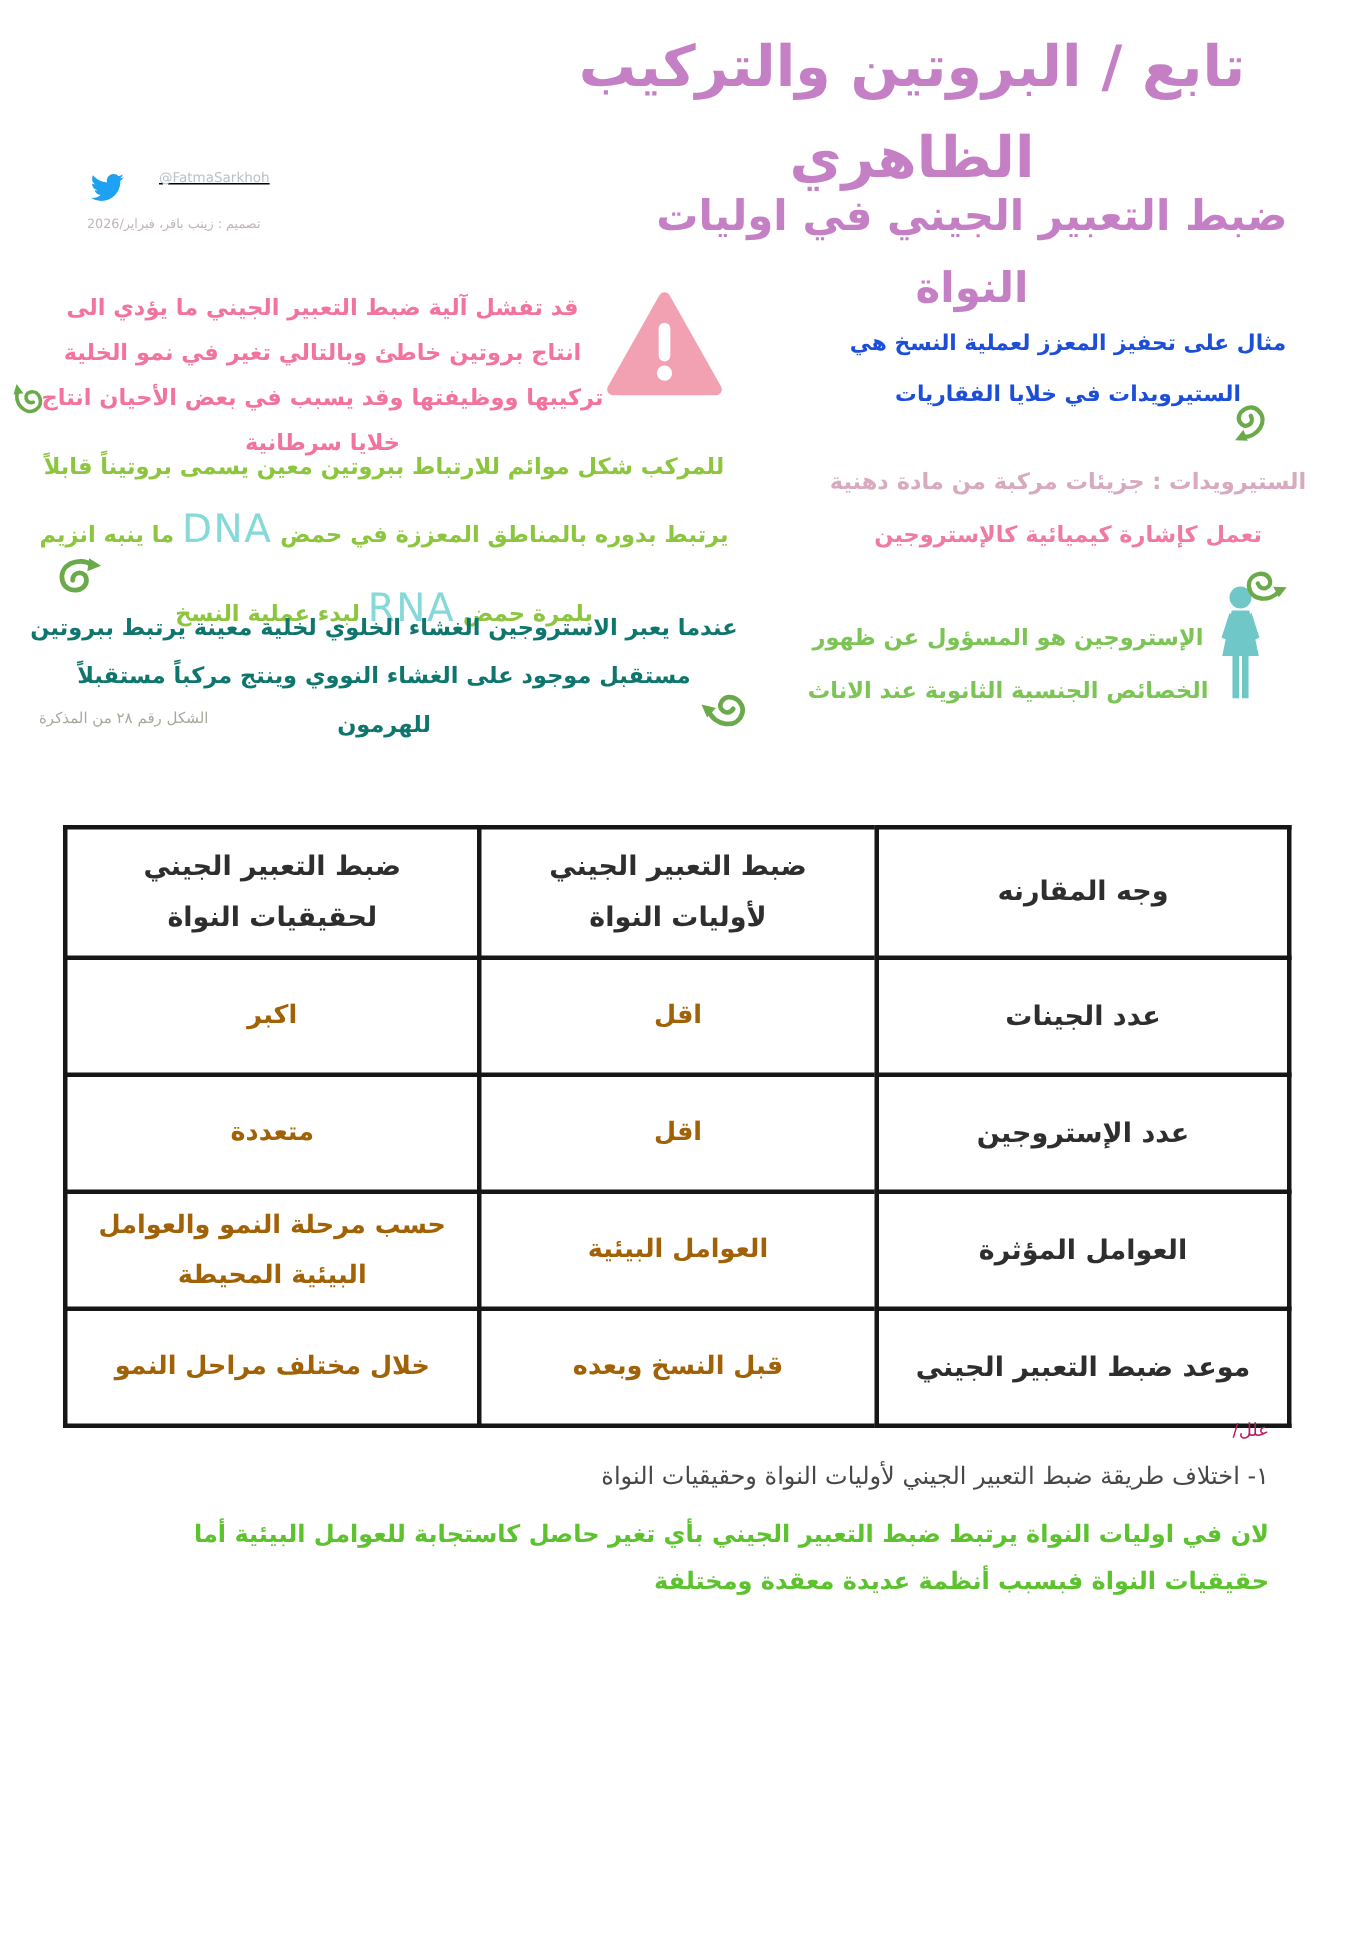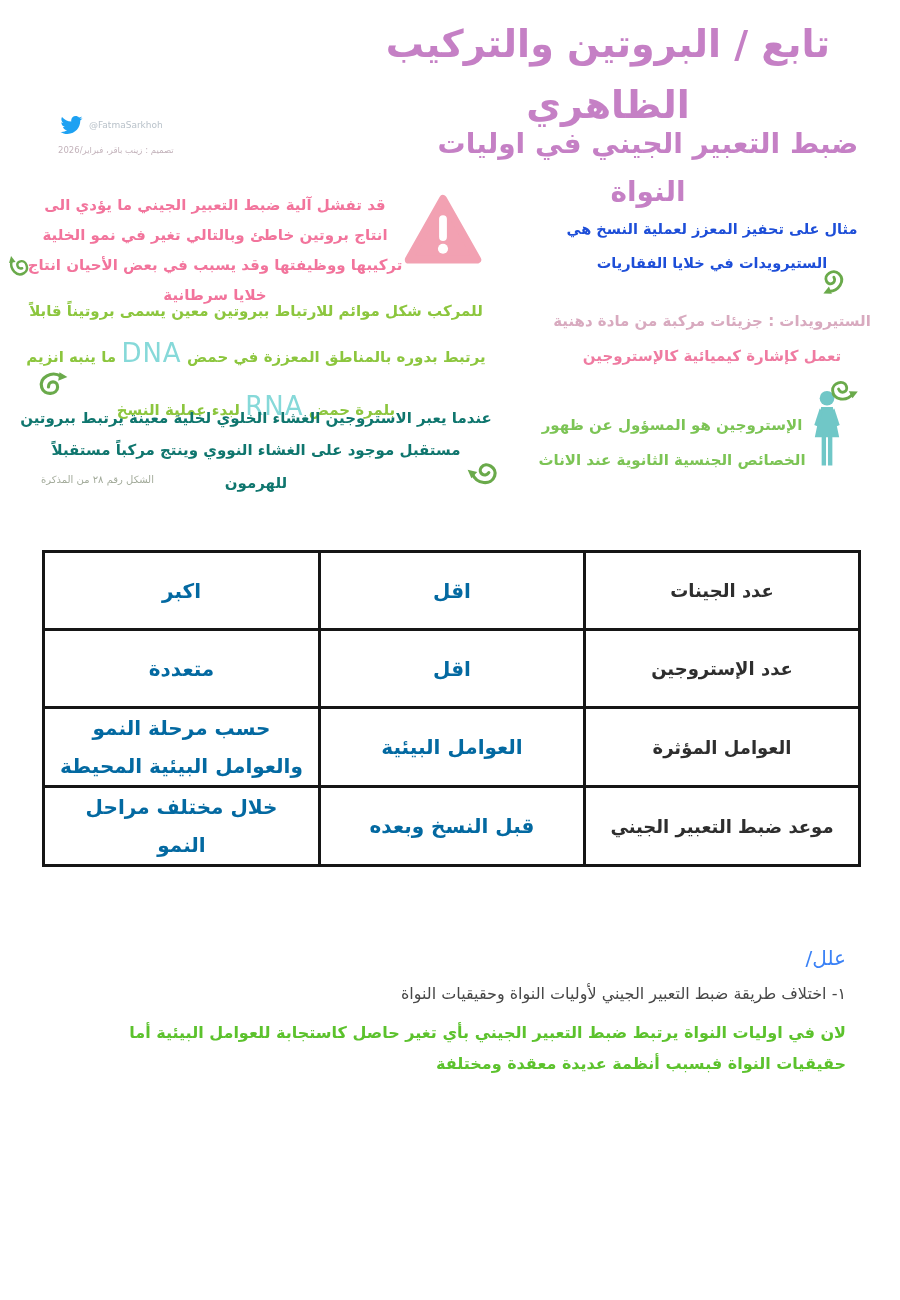--- a/index.html
+++ b/index.html
@@ -5,58 +5,58 @@
   html,body{margin:0;padding:0;background:#ffffff;}
   .page{position:relative;width:888px;height:1300px;background:#fff;overflow:hidden;
         font-family:"DejaVu Sans",sans-serif;}
 
   .title{position:absolute;top:14px;left:340px;right:12px;margin:0;text-align:center;
          direction:rtl;font-size:38px;font-weight:bold;color:#c580c5;line-height:1.6;}
   .subtitle{position:absolute;top:120px;left:420px;right:12px;margin:0;text-align:center;
          direction:rtl;font-size:28px;font-weight:bold;color:#c580c5;line-height:1.7;}
 
   .credit{position:absolute;left:58px;top:114px;}
-  .credit-row{display:flex;align-items:center;gap:4px;}
+  .credit-row{display:flex;gap:21px;text-decoration:underline;}
   .tw-icon svg{display:block;}
   .tw-handle{font-size:9px;color:#b9c2ca;}
   .credit-design{font-size:8.5px;color:#c3b3bb;margin-top:9px;direction:rtl;text-align:left;}
 
   .note{position:absolute;margin:0;direction:rtl;text-align:center;font-weight:bold;}
   .p-warning{left:26px;top:190px;width:378px;font-size:15px;line-height:2.0;color:#f2749c;}
   .warn-icon{position:absolute;left:404px;top:194px;width:78px;height:72px;}
   .p-enhancer{left:543px;top:212px;width:338px;font-size:14.5px;line-height:2.35;color:#1d4ed8;}
   .p-activator{left:20px;top:296px;width:472px;font-size:15px;line-height:2.05;color:#8cc63e;}
   .acid{font-size:26px;color:#86d9d9;font-weight:normal;letter-spacing:1px;}
   .p-steroids{left:543px;top:304px;width:338px;font-size:15px;line-height:2.35;}
   .st1{display:block;color:#d8aabf;}
   .st2{display:block;color:#ef7ba1;}
   .p-membrane{left:20px;top:402px;width:472px;font-size:15px;line-height:2.15;color:#0f766e;}
-  .figref{position:absolute;left:41px;top:474px;font-size:10px;color:#a3ab9b;direction:rtl;}
+  .figref{position:absolute;left:26px;top:474px;font-size:10px;color:#a3ab9b;direction:rtl;}
   .p-role{left:538px;top:408px;width:268px;font-size:15px;line-height:2.3;color:#7cc455;}
   .woman{position:absolute;left:806px;top:390px;width:42px;height:78px;}
 
   .curl{position:absolute;}
   .curl svg{display:block;width:100%;height:100%;}
   .c1{left:2px;top:254px;width:34px;height:34px;transform:rotate(-105deg);}
   .c2{left:818px;top:260px;width:40px;height:40px;transform:rotate(150deg);}
   .c3{left:24px;top:360px;width:44px;height:44px;}
   .c4{left:818px;top:374px;width:40px;height:40px;transform:rotate(160deg) scaleX(-1);}
   .c5{left:462px;top:456px;width:52px;height:44px;transform:rotate(215deg);}
 
   table.cmp{position:absolute;left:42px;top:550px;border-collapse:collapse;direction:rtl;
             table-layout:fixed;}
   .cmp th,.cmp td{border:3px solid #161616;text-align:center;vertical-align:middle;
             font-weight:bold;overflow:hidden;}
   .cmp tr.head th{height:84px;font-size:18px;color:#2e2e2e;padding:0 26px;line-height:1.9;}
   .cmp tr.row td{height:75px;}
   .cmp td.aspect{font-size:18px;color:#2e2e2e;padding:0 10px;}
-  .cmp td.val{font-size:20px;color:#0369a1;padding:0 14px;line-height:1.9;}
+  .cmp td.val{font-size:17px;color:#a16207;padding:0 14px;line-height:1.9;}
 
   .qa{position:absolute;right:42px;left:60px;top:946px;direction:rtl;text-align:right;}
-  .qa-head{font-size:20px;color:#3b82f6;margin-bottom:10px;}
+  .qa-head{font-size:12px;color:#be185d;margin-bottom:10px;}
   .qa-q{font-size:16px;color:#474747;margin-bottom:8px;line-height:1.8;}
   .qa-a{font-size:16px;color:#5cc22d;font-weight:bold;line-height:1.95;margin-bottom:10px;}
 </style>
 </head>
 <body>
 
 <div class="page">
 
   <h1 class="title">تابع / البروتين والتركيب الظاهري</h1>
 
@@ -145,20 +145,25 @@
       </svg>
   </div>
 
   <table class="cmp">
     <colgroup>
         <col style="width:275px">
         <col style="width:265px">
         <col style="width:276px">
       </colgroup>
     <tbody>
+        <tr class="head">
+      <th>وجه المقارنه</th>
+      <th>ضبط التعبير الجيني لأوليات النواة</th>
+      <th>ضبط التعبير الجيني لحقيقيات النواة</th>
+    </tr>
     <tr class="row">
       <td class="aspect">عدد الجينات</td>
       <td class="val">اقل</td>
       <td class="val">اكبر</td>
     </tr>
     <tr class="row">
       <td class="aspect">عدد الإستروجين</td>
       <td class="val">اقل</td>
       <td class="val">متعددة</td>
     </tr>

